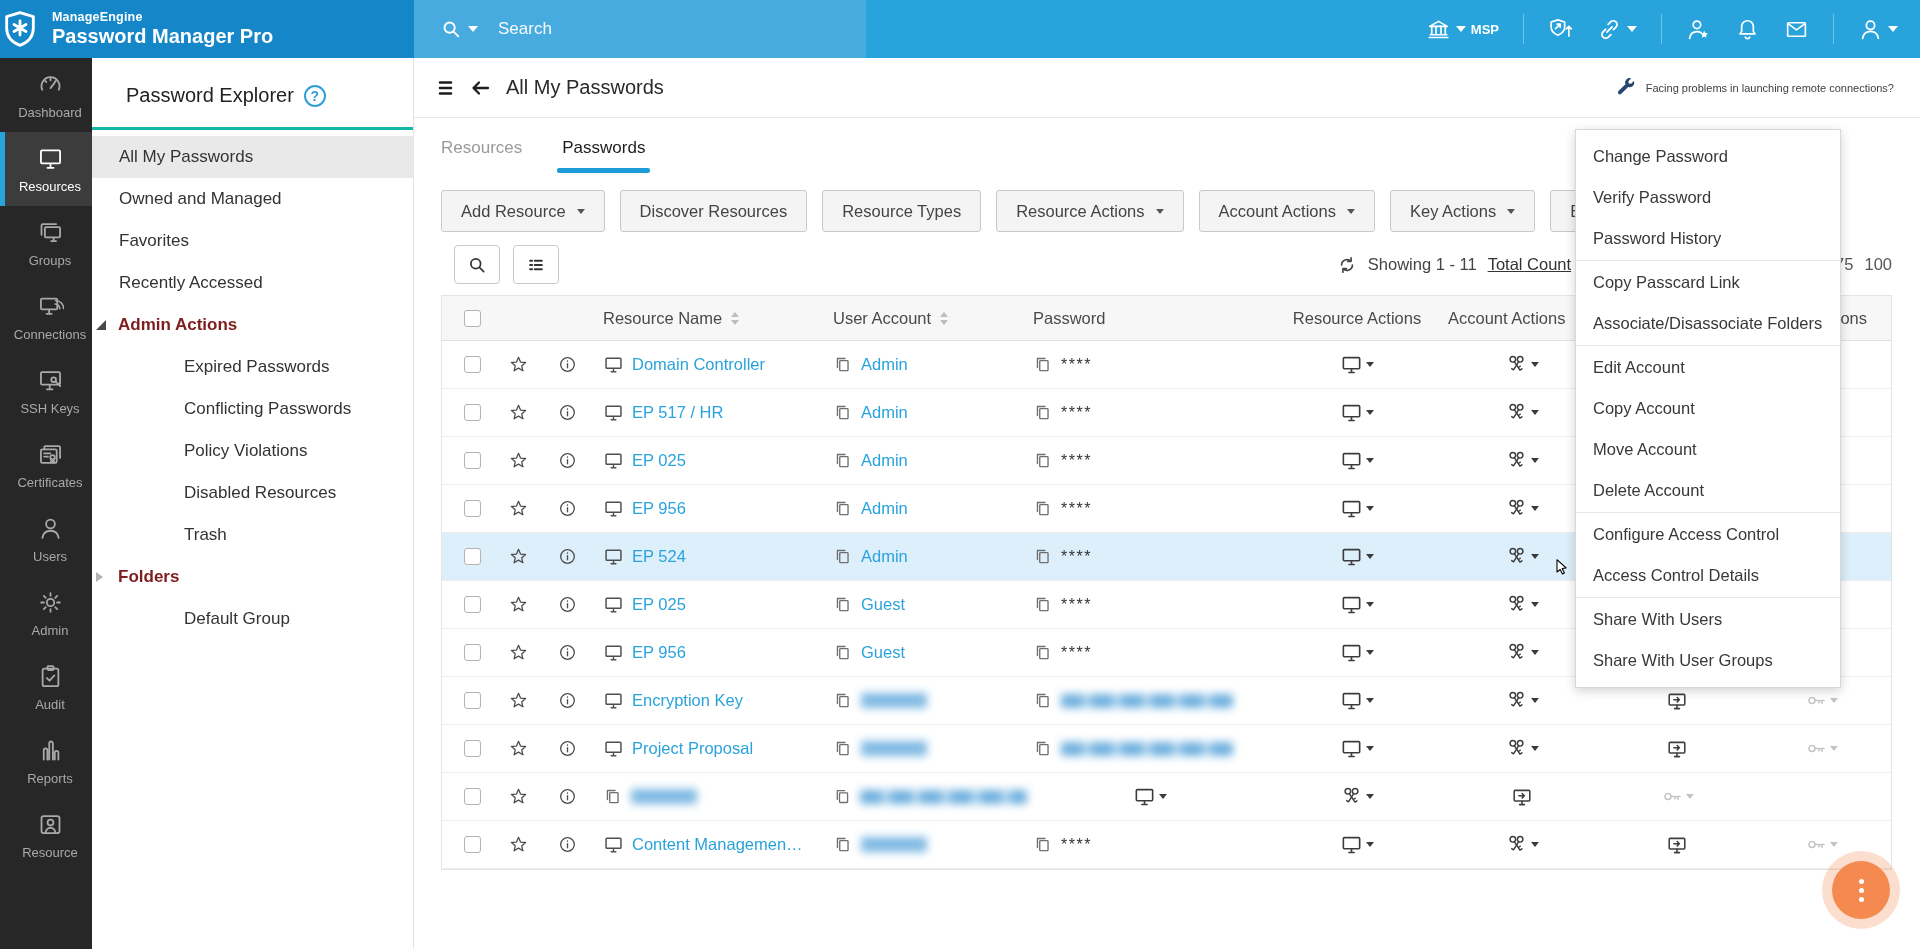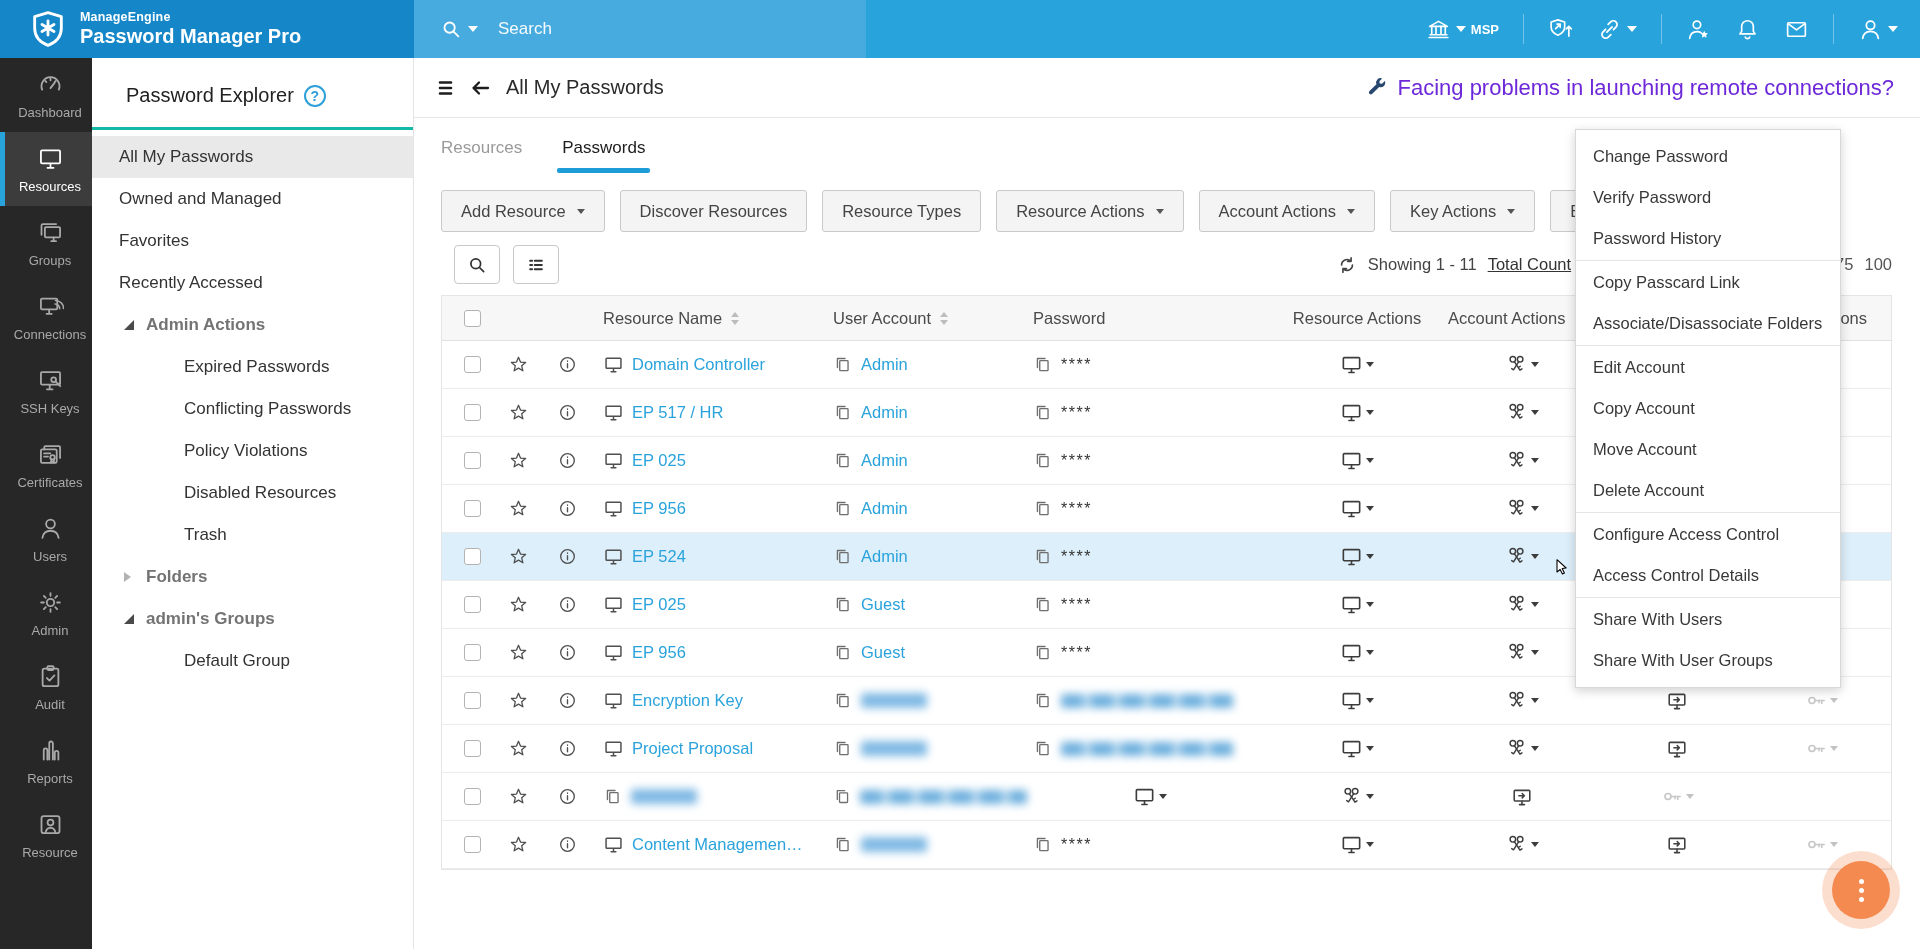--- a/index.html
+++ b/index.html
@@ -2,21 +2,21 @@
 <html><head>
 <meta charset="utf-8">
 <style>
   *{box-sizing:border-box;margin:0;padding:0}
   html,body{width:1920px;height:949px;overflow:hidden;background:#fff}
   body{font-family:"Liberation Sans",sans-serif;color:#333}
   .app{position:relative;width:1920px;height:949px;overflow:hidden;background:#fff}
 
   
   .topbar{position:absolute;top:0;left:0;right:0;height:58px;display:flex;color:#fff}
-  .logo-sec{width:414px;background:#1587c9;display:flex;align-items:center;padding-left:28px;gap:12px;flex:none}
+  .logo-sec{width:414px;background:#1587c9;display:flex;align-items:center;padding-left:0;gap:12px;flex:none}
   .logo-shield svg{width:40px;height:40px;display:block}
   .brand-co{font-size:12.5px;font-weight:bold;letter-spacing:.2px;line-height:1.25}
   .brand-prod{font-size:20px;font-weight:bold;line-height:1.15}
   .search-sec{width:452px;background:#47abdf;display:flex;align-items:center;padding-left:26px;gap:6px;flex:none}
   .search-sec svg{width:22px;height:22px}
   .search-input{background:transparent;border:none;outline:none;color:#fff;font-size:17px;margin-left:14px;width:300px;font-family:"Liberation Sans",sans-serif}
   .search-input::placeholder{color:rgba(255,255,255,.95)}
   .top-right{flex:1;background:#28a3dc;display:flex;align-items:center;justify-content:flex-end;padding-right:22px;gap:24px}
   .top-ic{display:flex;align-items:center;gap:5px;cursor:pointer}
   .top-ic svg{width:25px;height:25px}
@@ -35,35 +35,35 @@
   .rail-label{font-size:13px}
   .rail-item.active{background:#3c3c3c;color:#fff;box-shadow:inset 5px 0 0 #29a3dc}
 
   
   .explorer{position:absolute;top:58px;left:92px;width:322px;bottom:0;background:#fff;border-right:1px solid #e4e4e4}
   .exp-title{display:flex;align-items:center;gap:10px;padding:26px 0 20px 34px;font-size:20px;color:#222;border-bottom:3px solid #14b8a6}
   .qm{width:22px;height:22px;border:2px solid #2e9fd8;color:#2e9fd8;border-radius:50%;font-size:14px;font-weight:bold;display:inline-flex;align-items:center;justify-content:center}
   .exp-list{padding-top:6px}
   .exp-item{height:42px;display:flex;align-items:center;font-size:17px;color:#333;cursor:pointer;padding-left:27px}
   .exp-item.selected{background:#e9e9e9}
-  .exp-item.group{font-weight:bold;color:#737373;padding-left:32px}
+  .exp-item.group{font-weight:bold;color:#7f1d1d;padding-left:4px}
   .exp-item.lvl1{padding-left:92px}
   .tw{display:inline-block;margin-right:12px}
   .tw.open{width:0;height:0;border:5px solid transparent;border-right-color:#4a4a4a;border-bottom-color:#4a4a4a}
   .tw.closed{width:0;height:0;border-top:5px solid transparent;border-bottom:5px solid transparent;border-left:7px solid #b3b3b3;margin-right:15px}
 
   
   .content{position:absolute;top:58px;left:414px;right:0;bottom:0;background:#fff}
   .content-head{height:60px;border-bottom:1px solid #e7e7e7;display:flex;align-items:center;padding:0 26px 0 22px}
   .crumb-icons{display:flex;align-items:center;gap:8px;color:#1d1d1d}
   .crumb-icons svg{width:24px;height:24px}
   .page-title{font-size:20px;color:#2a2a2a;margin-left:14px}
   .head-right{margin-left:auto;display:flex;align-items:center;gap:9px}
   .head-right svg{width:22px;height:22px}
-  .help-link{color:#6d28d9;font-size:22px;cursor:pointer}
+  .help-link{color:#404040;font-size:11px;cursor:pointer}
 
   .tabs{display:flex;gap:40px;margin:20px 0 0 27px;font-size:17px}
   .tab{color:#9a9a9a;cursor:pointer;position:relative;padding-bottom:15px}
   .tab.active{color:#1d1d1d}
   .tab.active::after{content:"";position:absolute;left:-5px;right:-5px;bottom:0;height:5px;background:#1e9cd7;border-radius:2px}
 
   .toolbar{display:flex;gap:15px;margin:17px 0 11px 27px}
   .tbtn{height:42px;padding:0 19px;background:#f4f4f4;border:1px solid #c9c9c9;border-radius:3px;font-size:16.5px;color:#444;display:flex;align-items:center;gap:11px;cursor:pointer;font-family:"Liberation Sans",sans-serif}
 
   .subbar{display:flex;align-items:center;margin:13px 28px 0 40px}
@@ -369,24 +369,20 @@
     <span>Disabled Resources</span>
   </div>
   <div class="exp-item lvl1">
 
     <span>Trash</span>
   </div>
   <div class="exp-item lvl0 group">
     <span class="tw closed"></span>
     <span>Folders</span>
   </div>
-  <div class="exp-item lvl0 group">
-    <span class="tw open"></span>
-    <span>admin's Groups</span>
-  </div>
   <div class="exp-item lvl1">
 
     <span>Default Group</span>
   </div>
       </div>
   </aside>
 
   <main class="content">
     <div class="content-head">
       <span class="crumb-icons">

